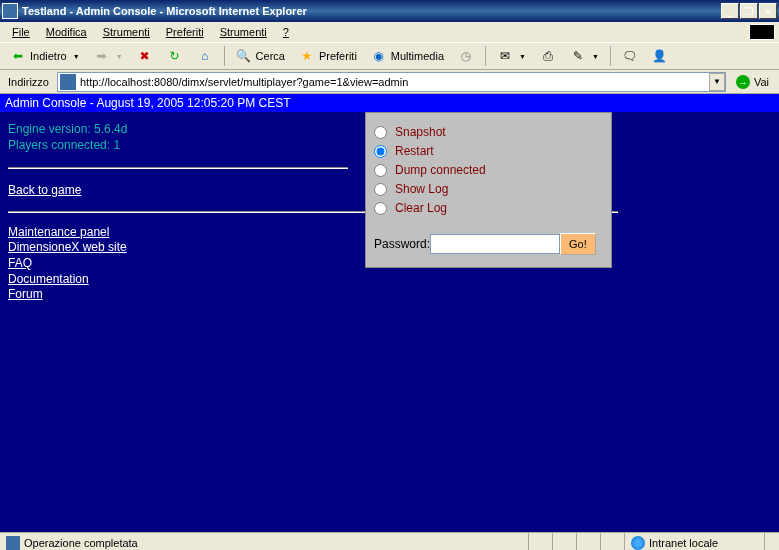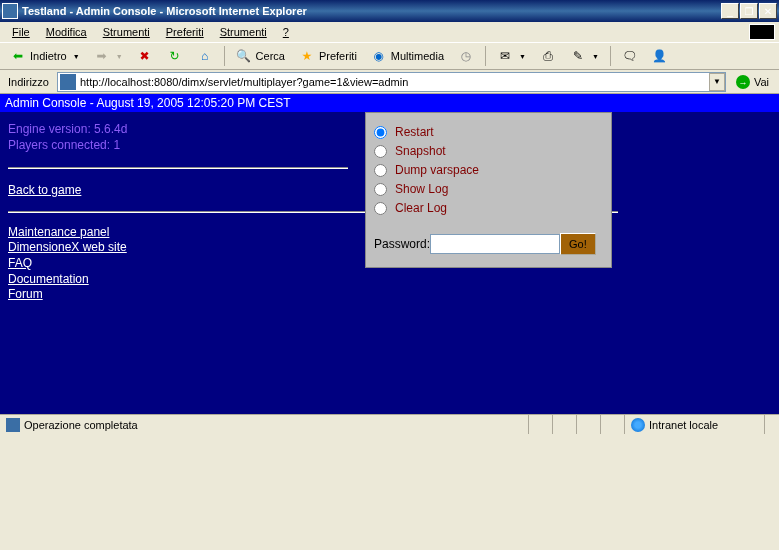--- a/index.html
+++ b/index.html
@@ -26,33 +26,33 @@
 
 .addrbar { background: #ece9d8; height: 24px; display: flex; align-items: center; padding: 2px 4px; border-bottom: 1px solid #aca899; gap: 4px; }
 .addr-label { padding: 0 4px; }
 .addr-select { flex: 1; display: flex; align-items: center; background: #fff; border: 1px solid #7f9db9; height: 20px; }
 .addr-ico { width: 16px; height: 16px; margin: 0 2px; background: #3a6ea5; }
 .addr-text { flex: 1; font-size: 11px; padding: 0 2px; }
 .addr-arrow { width: 16px; height: 18px; background: #ece9d8; border: 1px solid #aca899; text-align: center; font-size: 8px; line-height: 16px; cursor: pointer; }
 .go-btn { display: flex; align-items: center; gap: 4px; padding: 2px 6px; cursor: pointer; }
 .go-ico { width: 14px; height: 14px; border-radius: 50%; background: #0a0; color: #fff; text-align: center; line-height: 14px; font-size: 9px; }
 
-.content { background: #000080; height: 320px; overflow: auto; position: relative; }
+.content { background: #000080; height: 438px; overflow: auto; position: relative; }
 .banner { background: #0000ff; color: #fff; font-family: Verdana, Arial, sans-serif; font-size: 12px; padding: 2px 5px; }
 .content-body { padding: 10px 8px; font-family: Verdana, Arial, sans-serif; font-size: 12px; position: relative; }
-.info-text { color: #8b5cf6; line-height: 1.3; }
+.info-text { color: #14b8a6; line-height: 1.3; }
 .hr-line { height: 2px; border-top: 1px solid #888; border-bottom: 1px solid #fff; margin: 14px 0; width: 340px; }
 .link { color: #ffffff; text-decoration: underline; cursor: pointer; display: inline-block; margin-bottom: 0; line-height: 1.3; }
 
 .panel { position: absolute; left: 365px; top: 0px; width: 247px; background: #c0c0c0; border: 1px solid #888; padding: 12px 8px; color: #800000; font-family: Verdana, Arial, sans-serif; font-size: 12px; }
 .radio-row { margin-bottom: 5px; display: flex; align-items: center; }
 .radio-row input { margin-right: 8px; }
 .pwd-row { margin-top: 18px; display: flex; align-items: center; color: #000; }
 .pwd-row input[type=password] { width: 130px; height: 20px; border: 1px solid #7f9db9; padding: 0 3px; }
-.pwd-row button { height: 22px; padding: 0 8px; background: #a16207; border: 1px solid #aca899; border-top-color: #fff; border-left-color: #fff; cursor: pointer; font-size: 11px; }
+.pwd-row button { height: 22px; padding: 0 8px; background: #fdba74; border: 1px solid #aca899; border-top-color: #fff; border-left-color: #fff; cursor: pointer; font-size: 11px; }
 
 .hr-line2 { height: 2px; border-top: 1px solid #888; border-bottom: 1px solid #fff; margin: 12px 0; width: 610px; }
 
 .statusbar { background: #ece9d8; height: 20px; display: flex; align-items: center; border-top: 1px solid #aca899; font-size: 11px; }
 .status-cell { display: flex; align-items: center; padding: 0 6px; border-right: 1px solid #aca899; height: 100%; gap: 4px; }
 .status-cell.main { flex: 1; }
 .status-ico { width: 14px; height: 14px; }
 .status-ico.ie { background: #3a6ea5; }
 .status-ico.net { background: radial-gradient(#4af 30%, #06c); border-radius: 50%; }
 .gripper { width: 14px; background: repeating-linear-gradient(45deg, #aca899, #aca899 1px, transparent 1px, transparent 3px); }
@@ -159,30 +159,30 @@
     <a class="link">Back to game</a>
     <div class="hr-line2"></div>
     <div><a class="link">Maintenance panel</a></div>
     <div><a class="link">DimensioneX web site</a></div>
     <div><a class="link">FAQ</a></div>
     <div><a class="link">Documentation</a></div>
     <div><a class="link">Forum</a></div>
 
     <div class="panel">
       <div class="radio-row">
+          <input type="radio" name="act" style="">
+          <span>Snapshot</span>
+        </div>
+      <div class="radio-row">
           <input type="radio" name="act" checked="" style="">
           <span>Restart</span>
         </div>
       <div class="radio-row">
           <input type="radio" name="act" style="">
-          <span>Snapshot</span>
-        </div>
-      <div class="radio-row">
-          <input type="radio" name="act" style="">
-          <span>Dump varspace</span>
+          <span>Dump connected</span>
         </div>
       <div class="radio-row">
           <input type="radio" name="act" style="">
           <span>Show Log</span>
         </div>
       <div class="radio-row">
           <input type="radio" name="act" style="">
           <span>Clear Log</span>
         </div>
       <div class="pwd-row">

